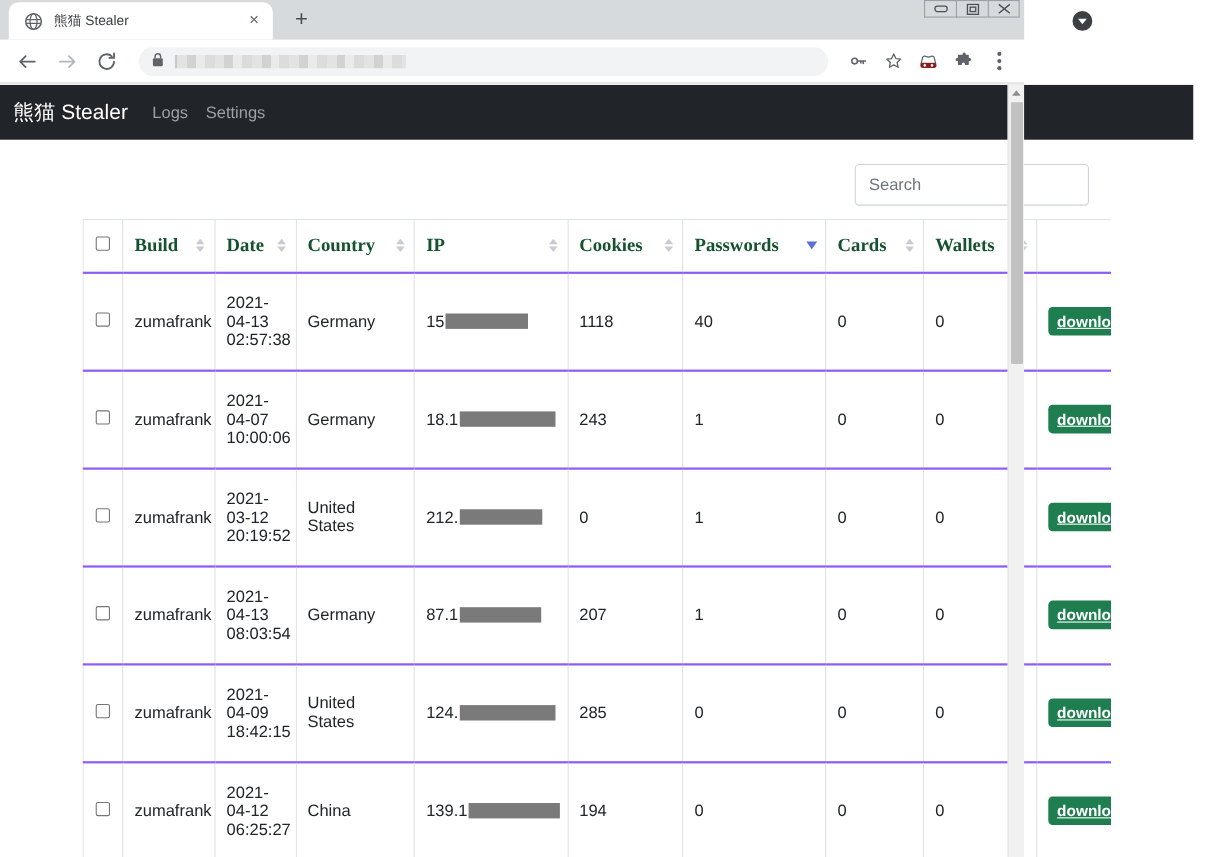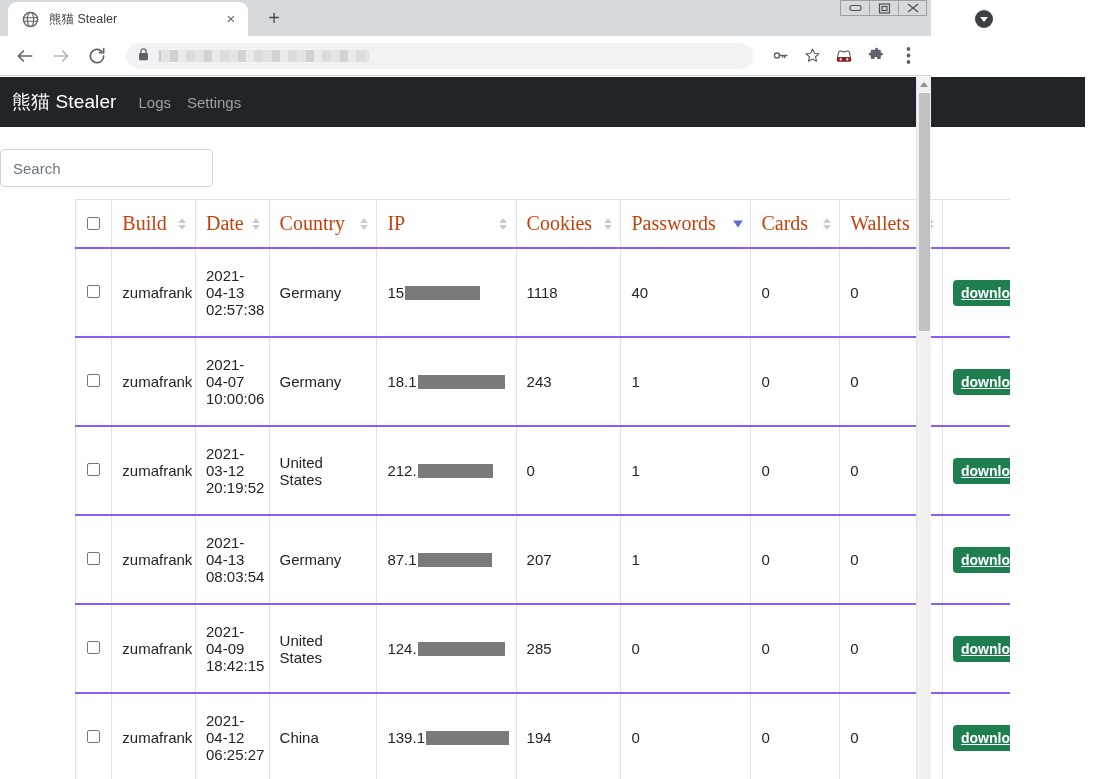--- a/index.html
+++ b/index.html
@@ -84,38 +84,38 @@
   .viewport { position: absolute; left:0; top: 77px; width: 1085px; height: 702px; background:#fff; overflow:hidden; }
 
   .navbar {
     height: 50px; background: #212529; display: flex; align-items: center;
     padding-left: 12px;
   }
   .brand { color: #fff; font-size: 19px; margin-right: 22px; letter-spacing: .1px; }
   .navlink { color: #9ba0a5; font-size: 15px; margin-right: 16px; }
 
   .content { padding: 0 0 0 0; position: relative; }
-  .searchrow { display: flex; padding: 22px 95px 12px 0; }
+  .searchrow { display: flex; justify-content: flex-end; padding: 22px 95px 12px 0; }
   .search-input {
     width: 213px; height: 38px; border: 1px solid #ced4da; border-radius: 4px;
     padding: 0 12px; font-size: 15px; color: #495057; outline: none;
     font-family: "Liberation Sans", sans-serif; background:#fff;
   }
   .search-input::placeholder { color: #6c757d; }
 
   .table-wrap { margin-left: 75px; width: 935px; overflow: hidden; }
   table { border-collapse: collapse; table-layout: fixed; width: 1100px; }
   th, td {
     border: 1px solid #dee2e6; vertical-align: middle;
     font-size: 15px; color: #212529;
   }
   thead th {
     font-family: "Liberation Serif", serif;
-    font-weight: normal; font-size: 20px; text-align: left;
-    padding: 12px 10px; height: 48px; position: relative; color:#c2410c;
+    font-weight: bold; font-size: 17px; text-align: left;
+    padding: 12px 10px; height: 48px; position: relative; color:#14532d;
   }
   .sorter { position: absolute; right: 8px; top: 50%; transform: translateY(-50%); width: 9px; }
   .sorter i { display:block; width:0; height:0; margin: 0 auto; }
   .sorter i.up { border-left:4.5px solid transparent; border-right:4.5px solid transparent; border-bottom:5px solid #c8ccd0; margin-bottom:2px; }
   .sorter i.dn { border-left:4.5px solid transparent; border-right:4.5px solid transparent; border-top:5px solid #c8ccd0; }
   .sorter.active i.dn { border-top-color: #5a6fd6; border-left-width:5.5px; border-right-width:5.5px; border-top-width:7px; }
 
   tbody td { padding: 10px; height: 89px; }
   tbody tr td { border-top: 2px solid #8b5cf6; }
 

